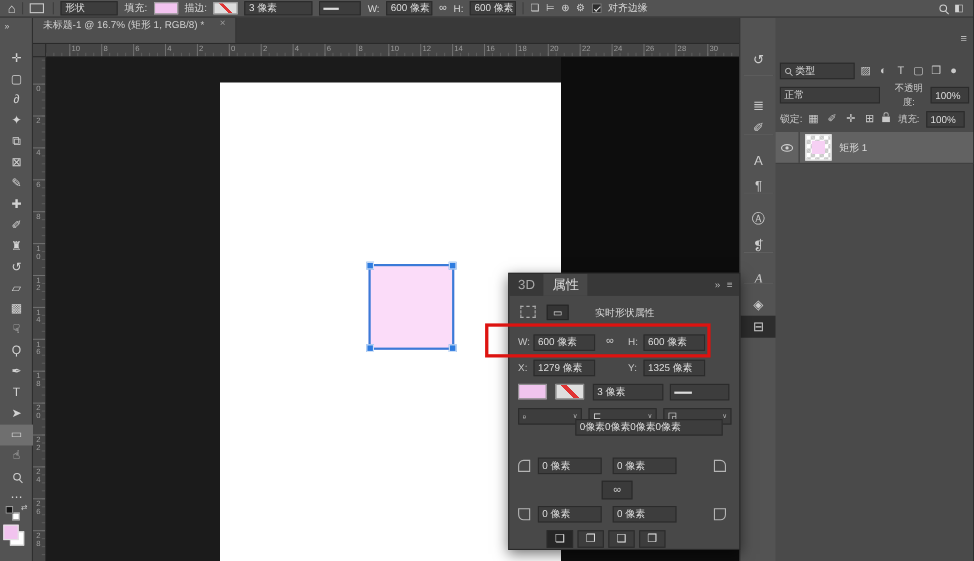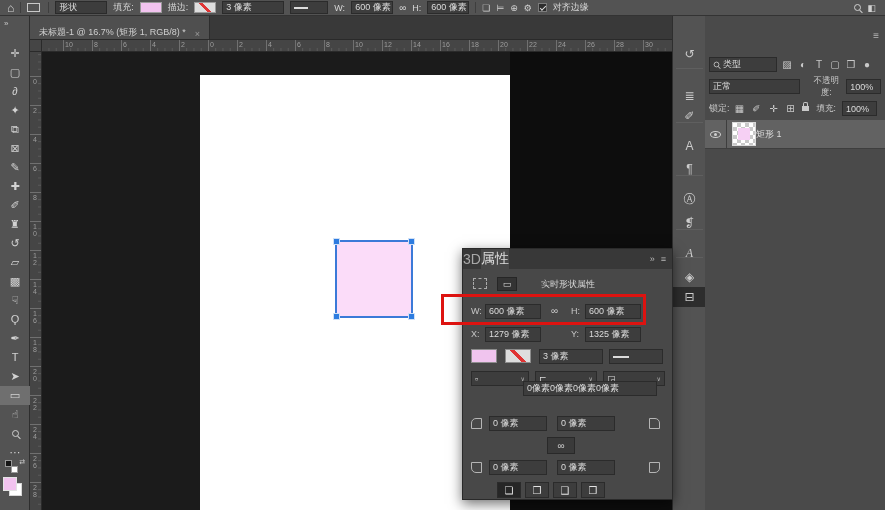--- a/index.html
+++ b/index.html
@@ -28,21 +28,21 @@
   .mag::after { content:''; position:absolute; right:-3px; bottom:-2px; width:4px;
     height:1px; background:#cfcfcf; transform:rotate(45deg); }
   .toolpreset { width:13px; height:9px; border:1px solid #c9c9c9; }
 
   
   #toolbar-head { position:absolute; left:0; top:16px; width:30px; height:24px;
     background:#535353; border-right:1px solid #2e2e2e; color:#c9c9c9; font-size:8px;
     padding:3px 0 0 4px; }
   #tab-bar { position:absolute; left:30px; top:16px; width:642px; height:24px;
     background:#393939; border-bottom:1px solid #2a2a2a; display:flex; align-items:stretch; }
-  #doc-tab { display:flex; align-items:flex-end; gap:9px; padding:0 9px; background:#4f4f4f;
+  #doc-tab { display:flex; align-items:flex-start; gap:14px; padding:0 9px; background:#4f4f4f;
     color:#cfcfcf; font-size:9px; border-right:1px solid #2d2d2d; }
   #doc-tab .close { color:#9a9a9a; font-size:9px; }
 
   
   #tool-col { position:absolute; left:0; top:40px; width:30px; height:470px;
     background:#535353; border-right:1px solid #2e2e2e; }
   #tool-strip { position:absolute; top:4px; left:0; width:30px; }
   .tool { width:30px; height:19px; display:flex; align-items:center; justify-content:center;
     color:#d2d2d2; font-size:11px; line-height:1; }
   .tool.sel { background:#6f6f6f; }
@@ -114,32 +114,32 @@
     display:flex; align-items:center; justify-content:center; }
   .eye { display:inline-block; width:11px; height:7px; border:1px solid #cfcfcf; border-radius:50%; position:relative; }
   .eye::after { content:''; position:absolute; left:3px; top:1.5px; width:3px; height:3px; border-radius:50%; background:#cfcfcf; }
   .thumb { width:24px; height:24px; margin-left:5px; border:1px solid #dadada; }
   .checker { position:relative; background-color:#fff;
     background-image:linear-gradient(45deg,#c9c9c9 25%,transparent 25%,transparent 75%,#c9c9c9 75%),
                      linear-gradient(45deg,#c9c9c9 25%,transparent 25%,transparent 75%,#c9c9c9 75%);
     background-size:8px 8px; background-position:0 0,4px 4px; }
   .thumb-shape { position:absolute; left:5px; top:5px; width:12px; height:12px; }
   .thumb-bg { background:#ffffff; border:1px solid #262626; }
-  .layer-name { margin-left:0; color:#dcdcdc; font-size:9px; }
+  .layer-name { margin-left:7px; color:#dcdcdc; font-size:9px; }
   .lk { position:relative; width:7px; height:5px; background:#c9c9c9; display:inline-block; }
   .lk::before { content:''; position:absolute; top:-4px; left:1px; width:3px; height:3px;
     border:1px solid #c9c9c9; border-bottom:none; border-radius:2px 2px 0 0; }
   .layer-lock { position:absolute; right:10px; }
 
   
   #props { position:absolute; left:462px; top:248px; width:211px; height:252px;
     background:#484848; border:1px solid #2a2a2a; box-shadow:0 4px 12px rgba(0,0,0,.55);
     z-index:40; font-size:9px; color:#c9c9c9; }
   #props-header { position:absolute; left:0; top:0; width:209px; height:20px; background:#383838; display:flex; }
-  .pp-tab { padding:0 0; display:flex; align-items:center; font-size:14px; color:#a8a8a8; }
+  .pp-tab { padding:0 8px; display:flex; align-items:center; font-size:12px; color:#a8a8a8; }
   .pp-tab.active { background:#484848; color:#dcdcdc; }
   #pp-ctrls { margin-left:auto; display:flex; align-items:center; gap:6px; padding-right:6px;
     color:#b9b9b9; font-size:9px; }
   .prow { position:absolute; left:0; width:209px; }
   .plabel { position:absolute; font-size:9px; color:#c6c6c6; top:2px; }
   .pfield { position:absolute; height:15px; }
   .dashbox { position:absolute; width:14px; height:11px; border:1px dashed #ababab; }
   .darkbtn { position:absolute; width:20px; height:14px; background:#343434; border:1px solid #262626;
     color:#d8d8d8; font-size:9px; display:flex; align-items:center; justify-content:center; }
   .pswatch { position:absolute; width:26px; height:14px; border:1px solid #8d8d8d; }

